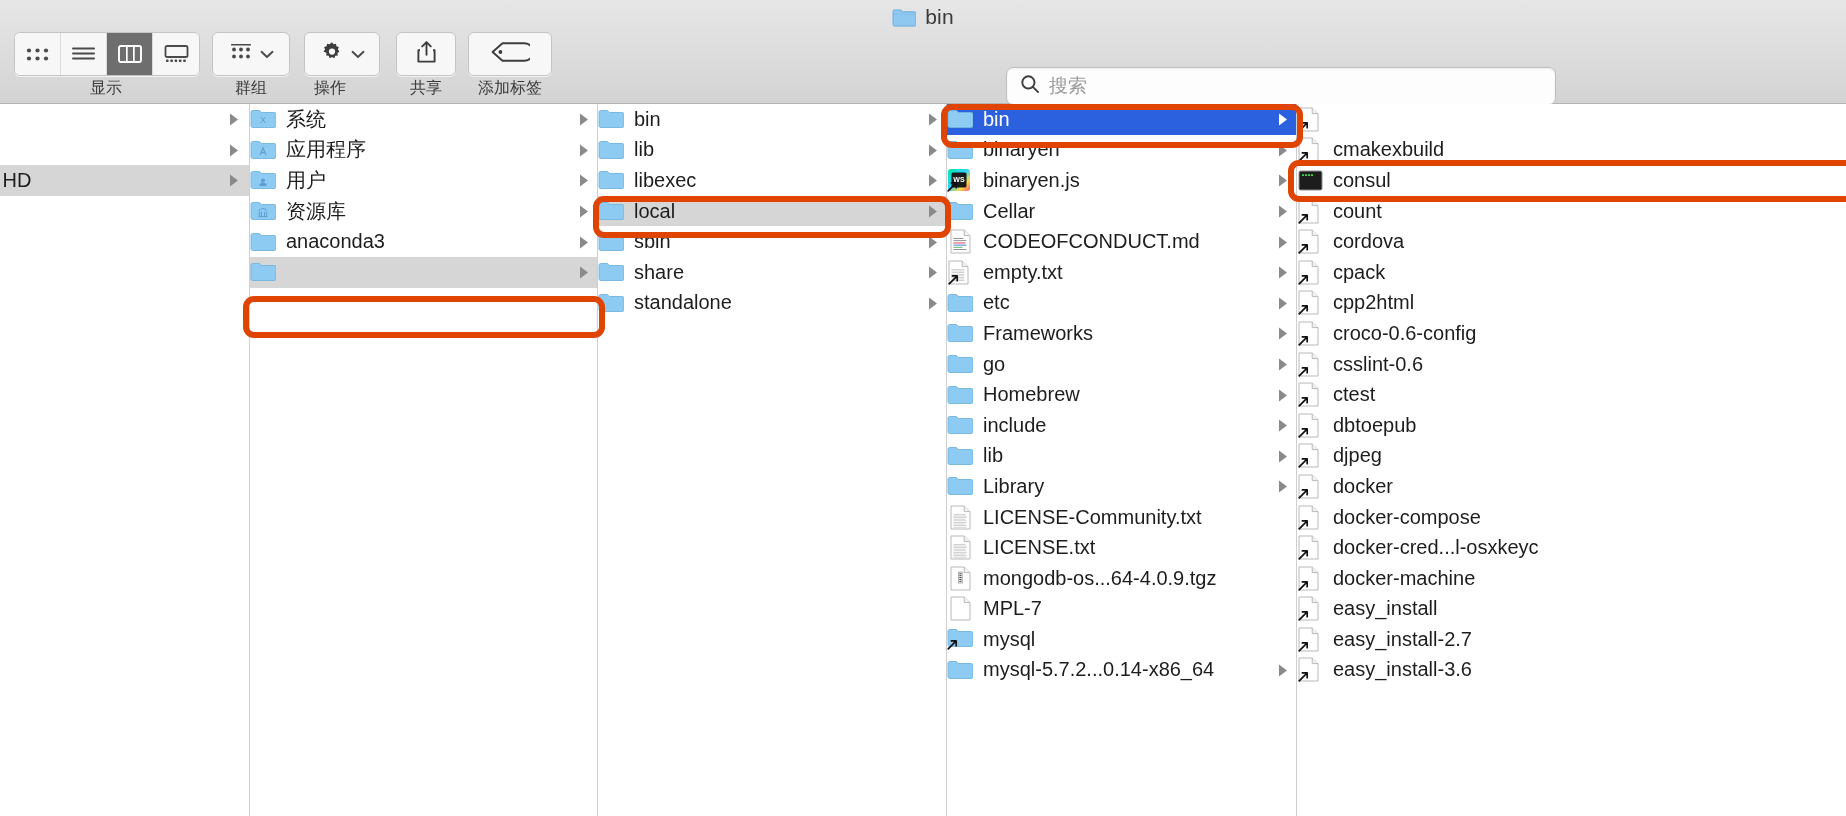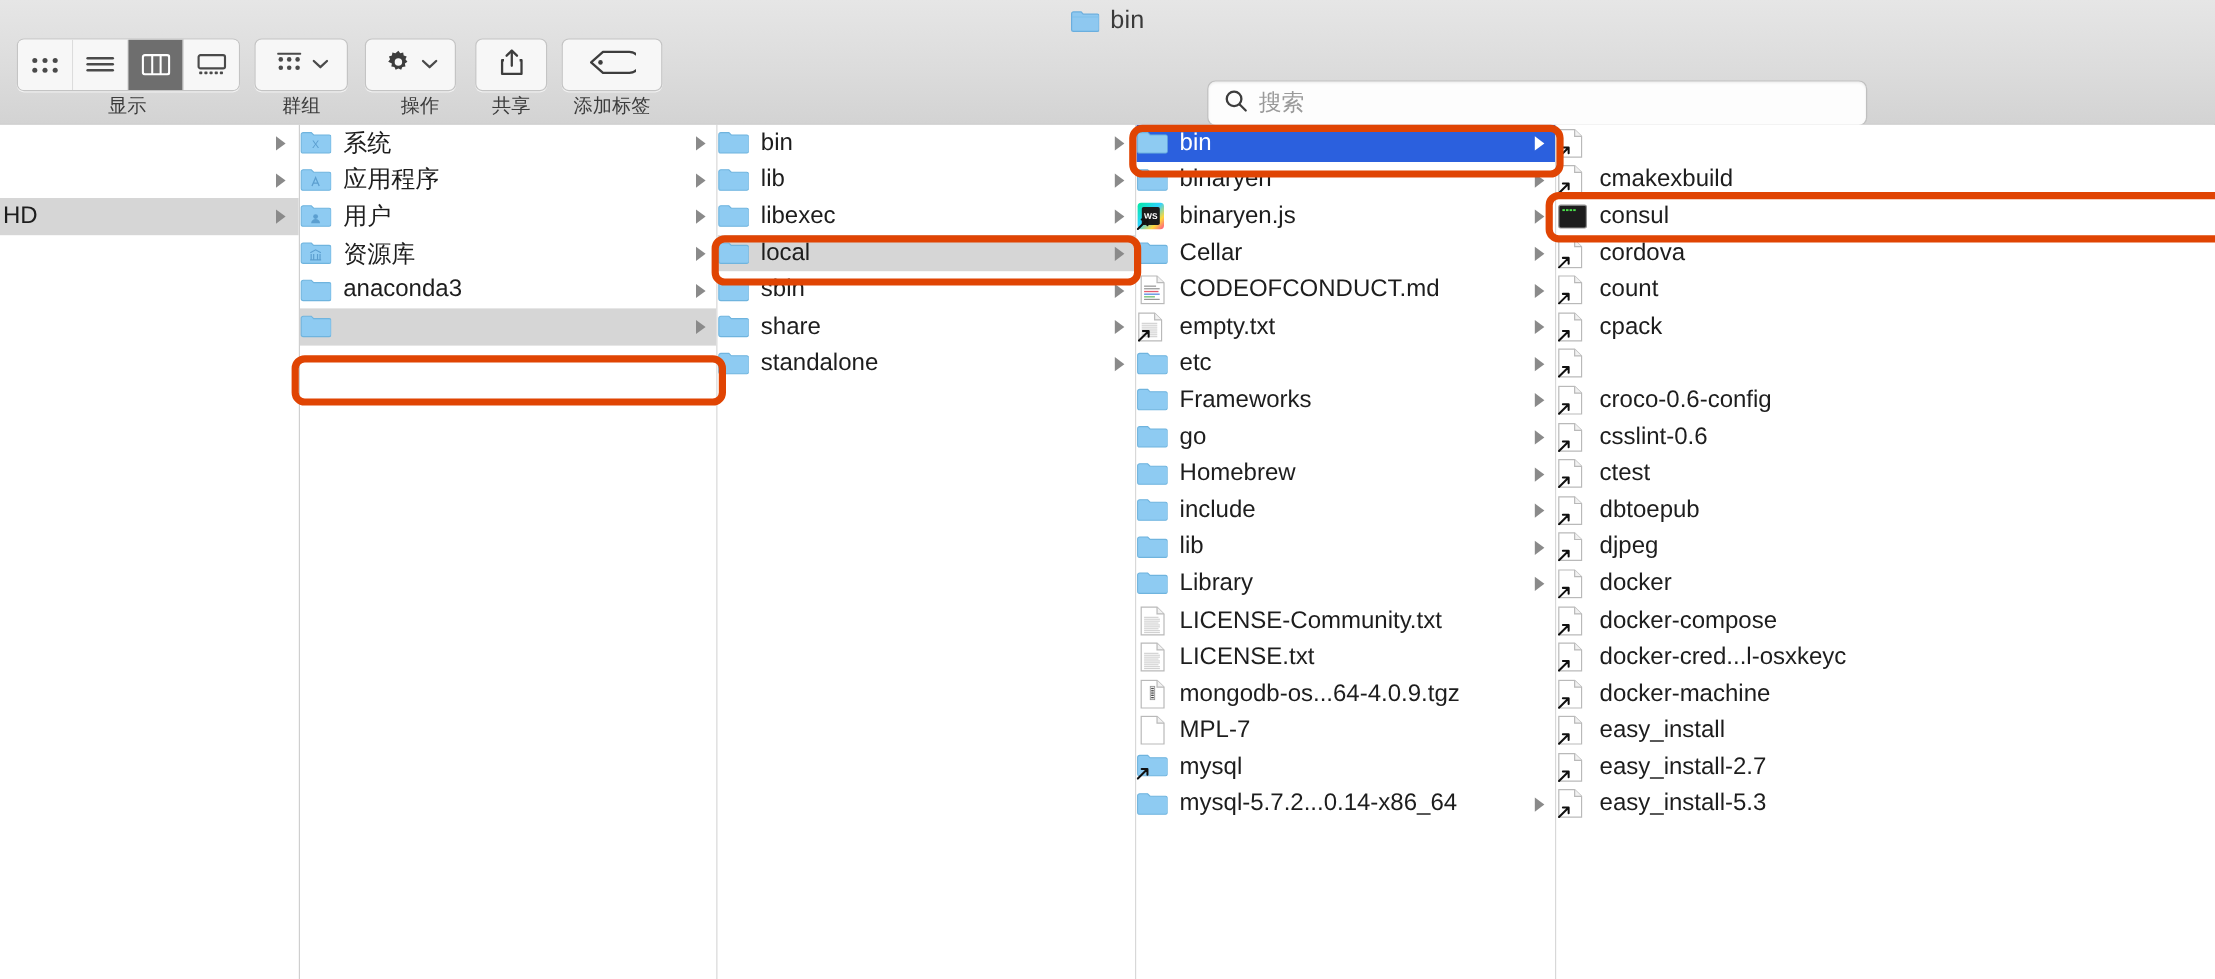--- a/index.html
+++ b/index.html
@@ -199,21 +199,21 @@
               <circle cx="12" cy="11.6" r="3.1" fill="#f7f7f7"></circle>
             </svg>
           </span>
           <span>
             <svg width="14" height="9" viewBox="0 0 14 9">
                 <path d="M1.5 1.8L7 7 12.5 1.8" fill="none" stroke="#4a4a4a" stroke-width="1.9" stroke-linecap="round" stroke-linejoin="round"></path>
               </svg>
           </span>
         </div>
       </div>
-      <div class="tb-label" style="left:312px; width:76px;">操作</div>
+      <div class="tb-label" style="left:292px; width:76px;">操作</div>
 
       <div class="tb-group" style="left:396px;">
         <div class="pill" style="width:60px;">
           <span>
             <svg width="21" height="24" viewBox="0 0 21 24">
               <path d="M10.5 2.4v12.4" fill="none" stroke="#3d3d3d" stroke-width="1.9" stroke-linecap="round"></path>
               <path d="M6.2 6.4l4.3-4.2 4.3 4.2" fill="none" stroke="#3d3d3d" stroke-width="1.9" stroke-linecap="round" stroke-linejoin="round"></path>
               <path d="M4 10.2H2.4v11.4h16.2V10.2H17" fill="none" stroke="#3d3d3d" stroke-width="1.9" stroke-linejoin="round"></path>
             </svg>
           </span>
@@ -749,65 +749,66 @@
             <span style="position:relative;display:inline-block;width:24px;height:25px;">
               <svg class="fi" width="21" height="25" viewBox="0 0 21 25">
                 <path d="M1 1h13.2L20 6.6V24H1z" fill="#fff" stroke="#b9b9b9" stroke-width="1"></path>
                 <path d="M14.2 1v5.6H20" fill="#f1f1f1" stroke="#b9b9b9" stroke-width="1"></path>
               </svg>
               <svg width="11" height="11" viewBox="0 0 11 11" style="position:absolute;left:0;bottom:0;">
                 <path d="M1.2 9.8L9 2.1M4.4 1.9h4.8v4.8" fill="none" stroke="#111" stroke-width="1.7" stroke-linecap="round" stroke-linejoin="round"></path>
               </svg>
             </span>
           </span>
+          <span class="nm">count</span>
+          <span class="arw"></span>
+        </div>
+        <div class="row">
+          <span class="ico">
+            <span style="position:relative;display:inline-block;width:24px;height:25px;">
+              <svg class="fi" width="21" height="25" viewBox="0 0 21 25">
+                <path d="M1 1h13.2L20 6.6V24H1z" fill="#fff" stroke="#b9b9b9" stroke-width="1"></path>
+                <path d="M14.2 1v5.6H20" fill="#f1f1f1" stroke="#b9b9b9" stroke-width="1"></path>
+              </svg>
+              <svg width="11" height="11" viewBox="0 0 11 11" style="position:absolute;left:0;bottom:0;">
+                <path d="M1.2 9.8L9 2.1M4.4 1.9h4.8v4.8" fill="none" stroke="#111" stroke-width="1.7" stroke-linecap="round" stroke-linejoin="round"></path>
+              </svg>
+            </span>
+          </span>
           <span class="nm">cordova</span>
           <span class="arw"></span>
         </div>
         <div class="row">
           <span class="ico">
             <span style="position:relative;display:inline-block;width:24px;height:25px;">
               <svg class="fi" width="21" height="25" viewBox="0 0 21 25">
                 <path d="M1 1h13.2L20 6.6V24H1z" fill="#fff" stroke="#b9b9b9" stroke-width="1"></path>
                 <path d="M14.2 1v5.6H20" fill="#f1f1f1" stroke="#b9b9b9" stroke-width="1"></path>
               </svg>
               <svg width="11" height="11" viewBox="0 0 11 11" style="position:absolute;left:0;bottom:0;">
                 <path d="M1.2 9.8L9 2.1M4.4 1.9h4.8v4.8" fill="none" stroke="#111" stroke-width="1.7" stroke-linecap="round" stroke-linejoin="round"></path>
               </svg>
             </span>
           </span>
-          <span class="nm">count</span>
-          <span class="arw"></span>
-        </div>
-        <div class="row">
-          <span class="ico">
-            <span style="position:relative;display:inline-block;width:24px;height:25px;">
-              <svg class="fi" width="21" height="25" viewBox="0 0 21 25">
-                <path d="M1 1h13.2L20 6.6V24H1z" fill="#fff" stroke="#b9b9b9" stroke-width="1"></path>
-                <path d="M14.2 1v5.6H20" fill="#f1f1f1" stroke="#b9b9b9" stroke-width="1"></path>
-              </svg>
-              <svg width="11" height="11" viewBox="0 0 11 11" style="position:absolute;left:0;bottom:0;">
-                <path d="M1.2 9.8L9 2.1M4.4 1.9h4.8v4.8" fill="none" stroke="#111" stroke-width="1.7" stroke-linecap="round" stroke-linejoin="round"></path>
-              </svg>
-            </span>
-          </span>
           <span class="nm">cpack</span>
           <span class="arw"></span>
         </div>
         <div class="row">
           <span class="ico">
             <span style="position:relative;display:inline-block;width:24px;height:25px;">
               <svg class="fi" width="21" height="25" viewBox="0 0 21 25">
                 <path d="M1 1h13.2L20 6.6V24H1z" fill="#fff" stroke="#b9b9b9" stroke-width="1"></path>
                 <path d="M14.2 1v5.6H20" fill="#f1f1f1" stroke="#b9b9b9" stroke-width="1"></path>
               </svg>
               <svg width="11" height="11" viewBox="0 0 11 11" style="position:absolute;left:0;bottom:0;">
                 <path d="M1.2 9.8L9 2.1M4.4 1.9h4.8v4.8" fill="none" stroke="#111" stroke-width="1.7" stroke-linecap="round" stroke-linejoin="round"></path>
               </svg>
             </span>
           </span>
+          <span class="nm">cpp2html</span>
           <span class="arw"></span>
         </div>
         <div class="row">
           <span class="ico">
             <span style="position:relative;display:inline-block;width:24px;height:25px;">
               <svg class="fi" width="21" height="25" viewBox="0 0 21 25">
                 <path d="M1 1h13.2L20 6.6V24H1z" fill="#fff" stroke="#b9b9b9" stroke-width="1"></path>
                 <path d="M14.2 1v5.6H20" fill="#f1f1f1" stroke="#b9b9b9" stroke-width="1"></path>
               </svg>
               <svg width="11" height="11" viewBox="0 0 11 11" style="position:absolute;left:0;bottom:0;">
@@ -973,21 +974,21 @@
             <span style="position:relative;display:inline-block;width:24px;height:25px;">
               <svg class="fi" width="21" height="25" viewBox="0 0 21 25">
                 <path d="M1 1h13.2L20 6.6V24H1z" fill="#fff" stroke="#b9b9b9" stroke-width="1"></path>
                 <path d="M14.2 1v5.6H20" fill="#f1f1f1" stroke="#b9b9b9" stroke-width="1"></path>
               </svg>
               <svg width="11" height="11" viewBox="0 0 11 11" style="position:absolute;left:0;bottom:0;">
                 <path d="M1.2 9.8L9 2.1M4.4 1.9h4.8v4.8" fill="none" stroke="#111" stroke-width="1.7" stroke-linecap="round" stroke-linejoin="round"></path>
               </svg>
             </span>
           </span>
-          <span class="nm">easy_install-5.3</span>
+          <span class="nm">easy_install-3.6</span>
           <span class="arw"></span>
         </div>
       </div>
   </div>
 
   <div class="hl usr" style="border-color: rgb(224, 68, 3);"></div>
   <div class="hl local" style="border-color: rgb(224, 68, 3);"></div>
   <div class="hl binsel" style="border-color: rgb(224, 68, 3);"></div>
   <div class="hl consul" style="border-color: rgb(224, 68, 3);"></div>
 

